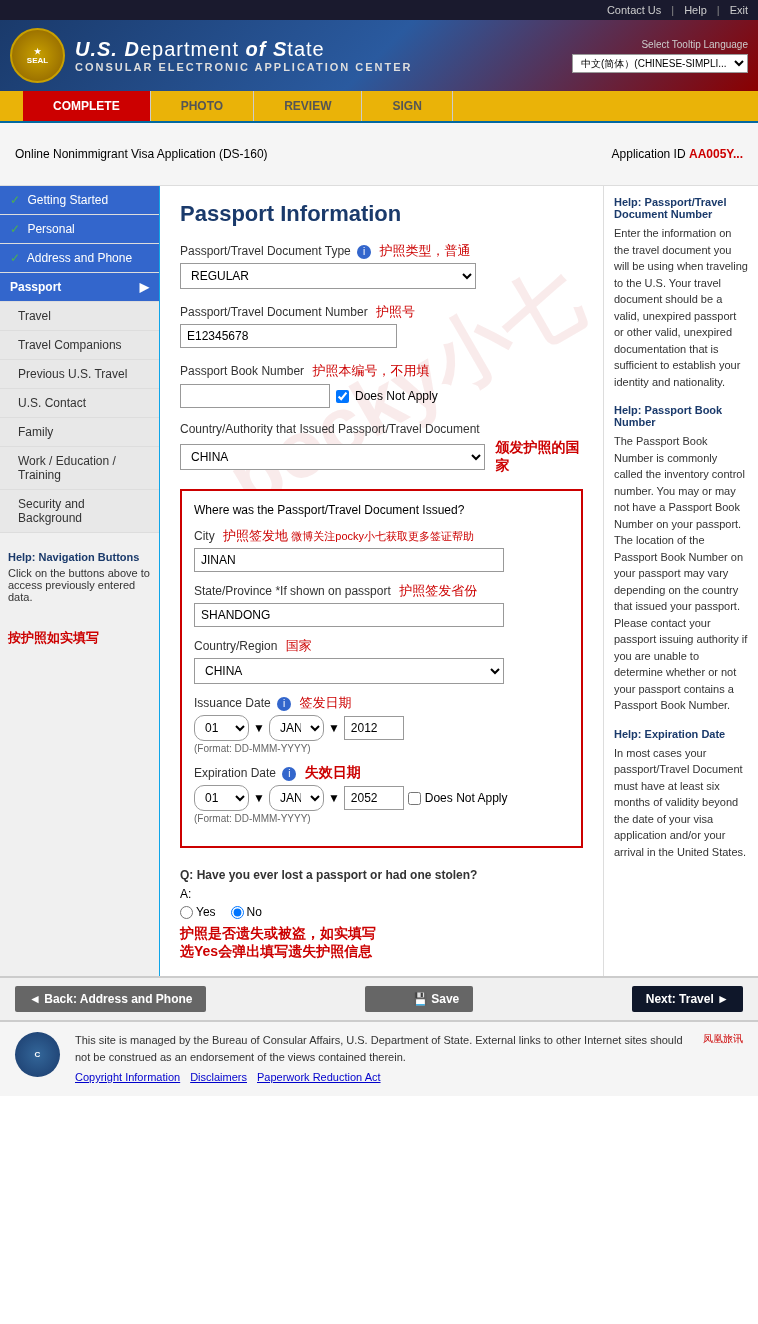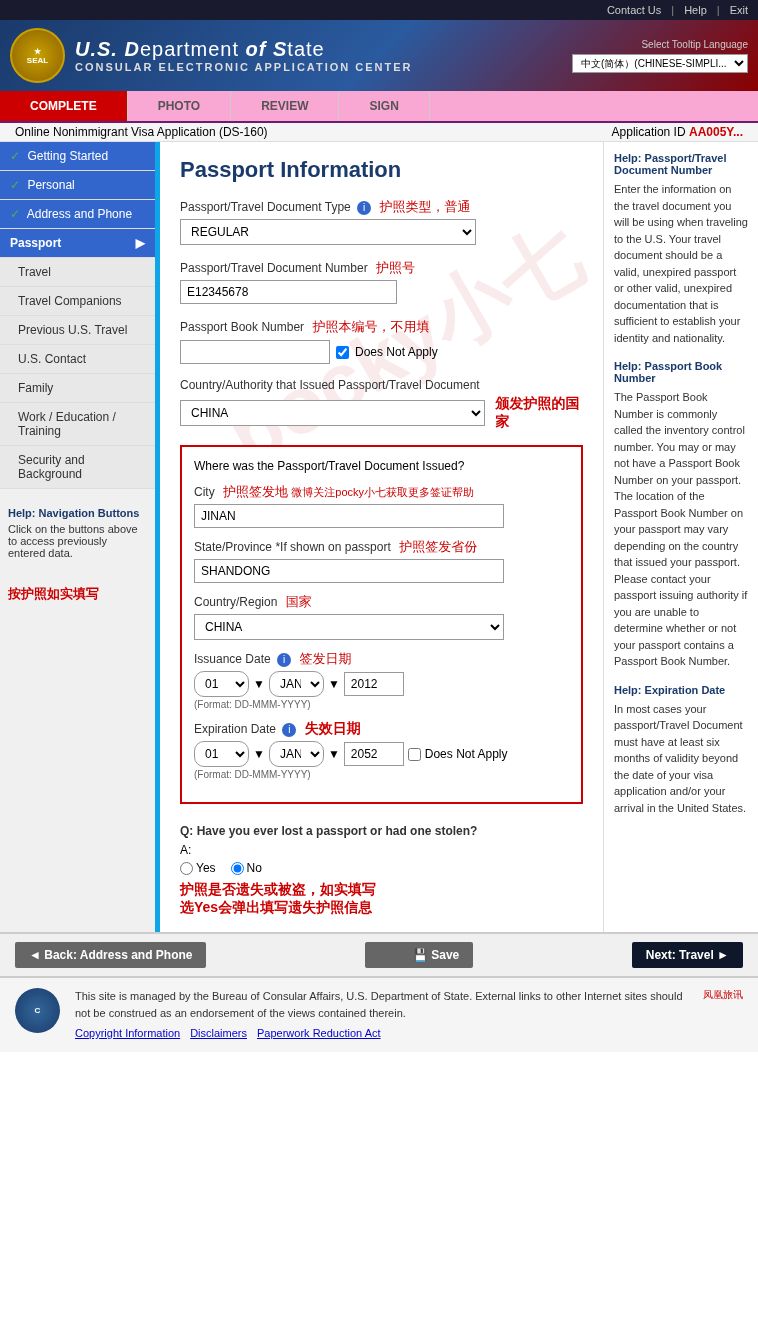--- a/index.html
+++ b/index.html
@@ -41,60 +41,61 @@
     .header-title .dept span { font-style: normal; font-weight: normal; }
     .header-title .sub { font-size: 11px; letter-spacing: 2px; color: #ddd; font-weight: bold; }
     .header-right { text-align: right; }
     .lang-select { margin-top: 4px; }
     .lang-select select { font-size: 10px; padding: 2px 4px; background: #fff; }
     .tooltip-lang { font-size: 10px; color: #ccc; }
 
     
     .tabs {
       display: flex;
-      background: #f9a8d4;
-      border-bottom: 2px solid #701a75;
+      background: #eab308;
+      border-bottom: 2px solid #0369a1;
+      padding-left: 23px;
     }
     .tab {
       padding: 8px 30px;
       font-size: 12px;
       font-weight: bold;
       cursor: pointer;
       text-transform: uppercase;
       color: #555;
       border-right: 1px solid #ccc;
     }
     .tab.active {
       background: #cc0000;
       color: #fff;
     }
 
     
     .breadcrumb-bar {
       background: #f5f5f5;
-      padding: 2px 15px;
+      padding: 24px 15px;
       display: flex;
       justify-content: space-between;
       align-items: center;
       border-bottom: 1px solid #ddd;
       font-size: 12px;
     }
     .breadcrumb-bar .app-id { color: #cc0000; font-weight: bold; }
 
     
     .main-layout {
       display: flex;
       min-height: 600px;
     }
 
     
     .sidebar {
       width: 160px;
       background: #f0f0f0;
-      border-right: 5px solid #0ea5e9;
+      border-right: 1px solid #0ea5e9;
       flex-shrink: 0;
     }
     .sidebar-item {
       padding: 7px 10px;
       font-size: 12px;
       cursor: pointer;
       border-bottom: 1px solid #ddd;
       color: #333;
     }
     .sidebar-item.active-blue {

